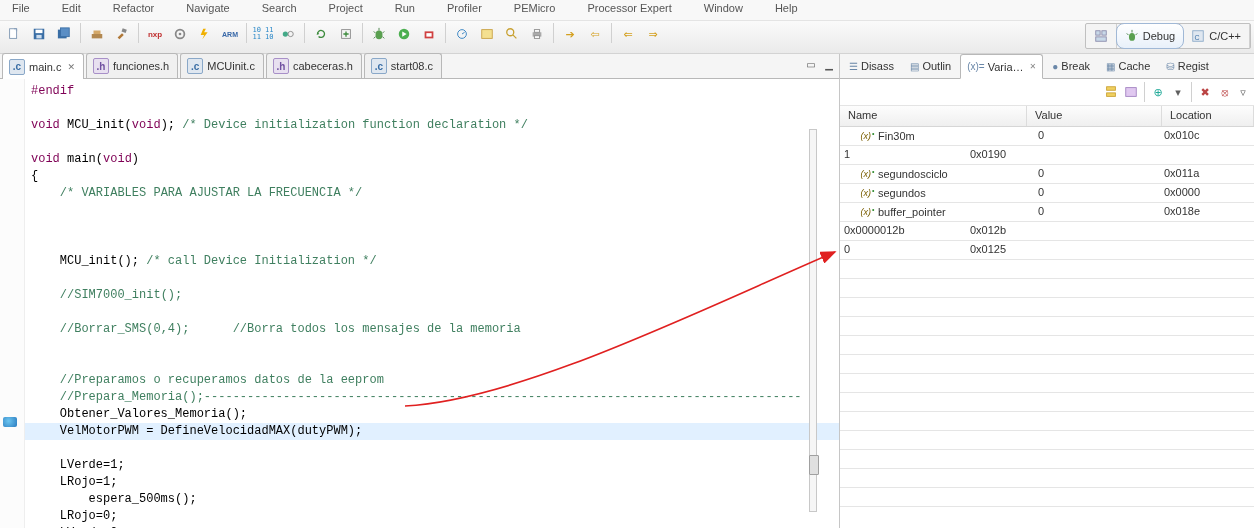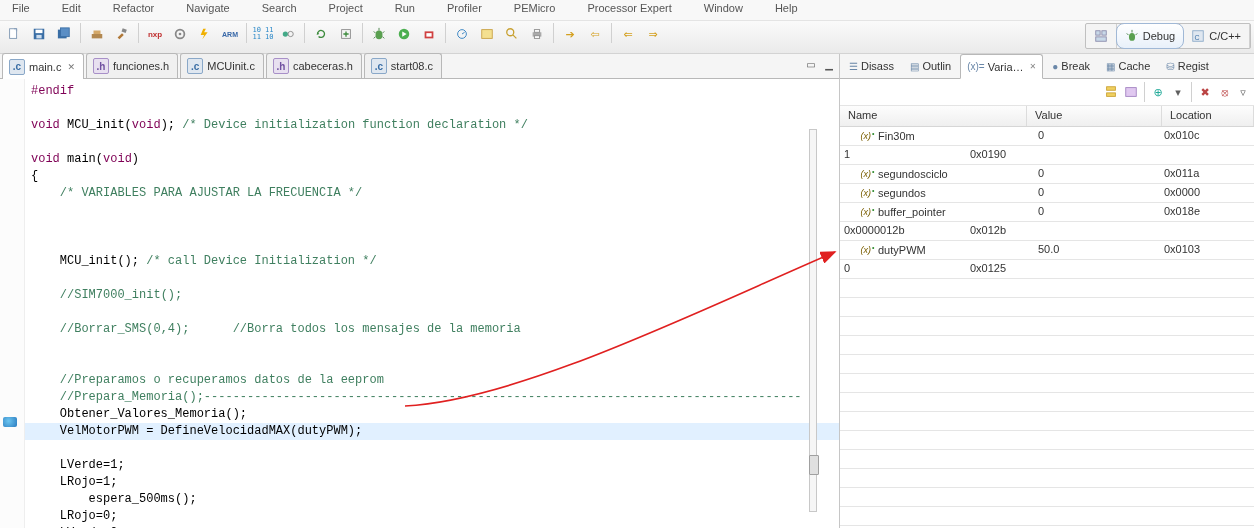--- a/index.html
+++ b/index.html
@@ -393,28 +393,20 @@
               <span>buffer_pointer</span>
             </div>
             <div class="gc val">0</div>
             <div class="gc loc">0x018e</div>
           </div>
           <div class="grow">
             <div class="gc val">0x0000012b</div>
             <div class="gc loc">0x012b</div>
           </div>
           <div class="grow">
-            <div class="gc name">
-              <span class="var-ico glob"></span>
-              <span>dutyPWM</span>
-            </div>
-            <div class="gc val">50.0</div>
-            <div class="gc loc">0x0103</div>
-          </div>
-          <div class="grow">
             <div class="gc val">0</div>
             <div class="gc loc">0x0125</div>
           </div>
           <div class="grow">
             <div class="gc name"></div>
             <div class="gc val"></div>
             <div class="gc loc"></div>
           </div>
           <div class="grow">
             <div class="gc name"></div>

